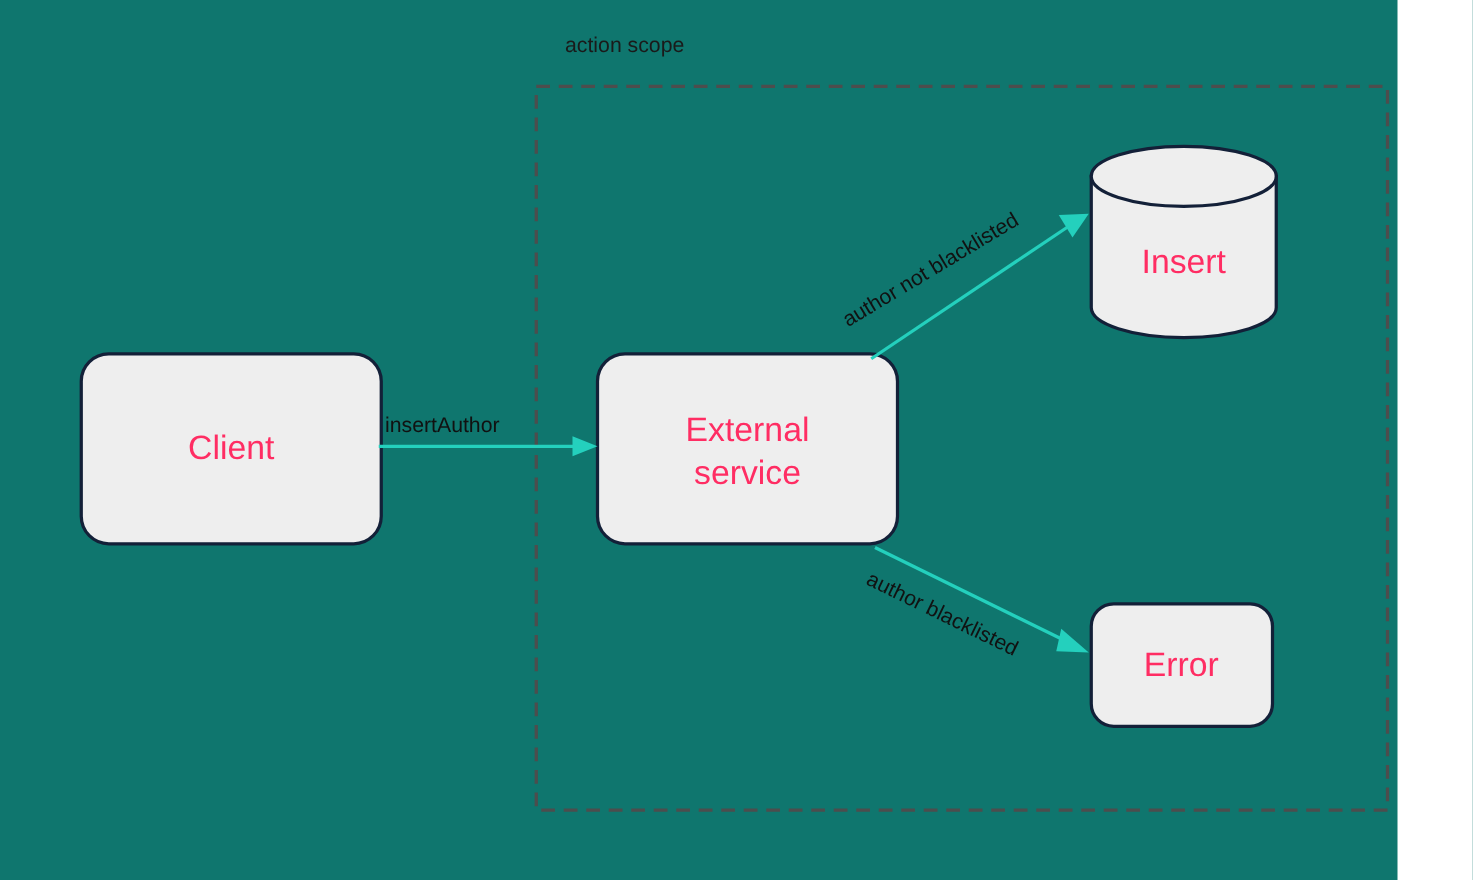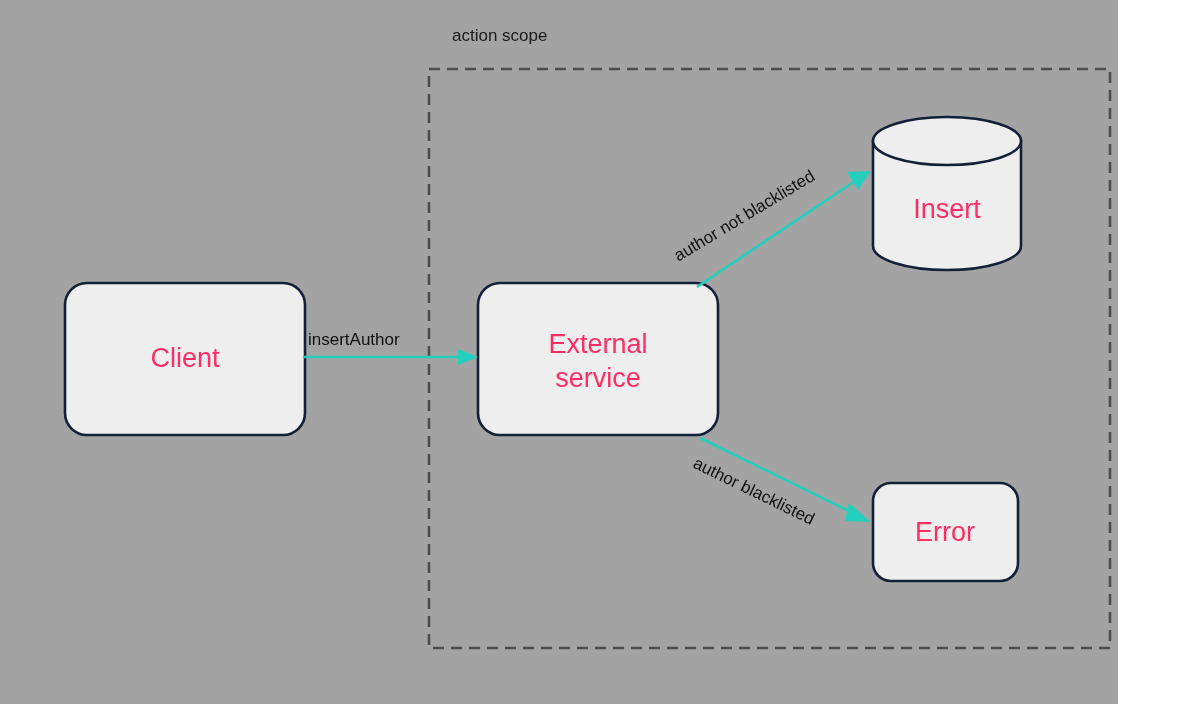--- a/index.html
+++ b/index.html
@@ -10,21 +10,21 @@
   body {
     width: 1178px;
     height: 704px;
     font-family: "Liberation Sans", sans-serif;
     overflow: hidden;
   }
   #canvas {
     position: relative;
     width: 1118px;
     height: 704px;
-    background: #a3a3a3;
+    background: #0f766e;
   }
   #diagram-svg {
     position: absolute;
     left: 0;
     top: 0;
     width: 1178px;
     height: 704px;
   }
   .node-label {
     font-family: "Liberation Sans", sans-serif;

